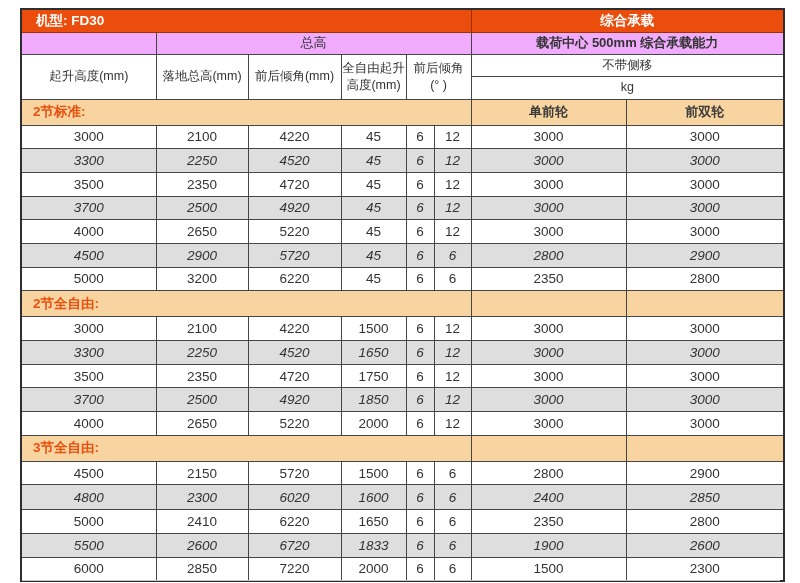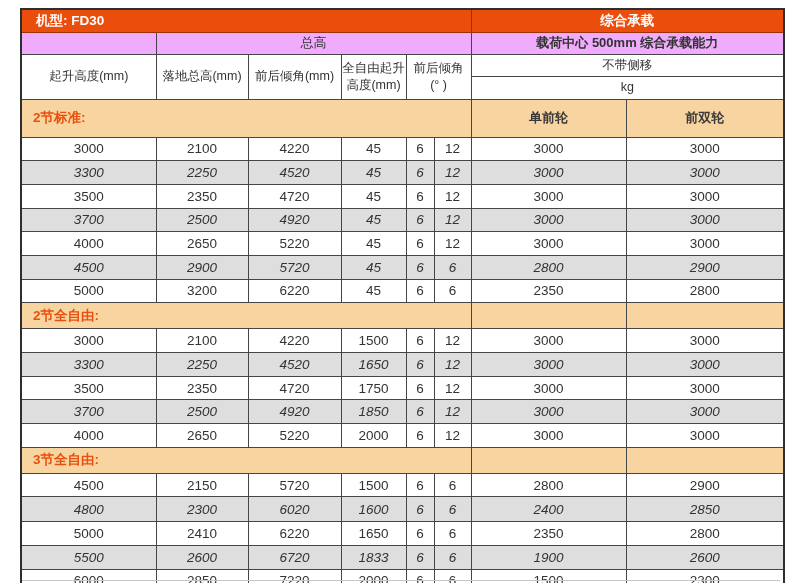--- a/index.html
+++ b/index.html
@@ -58,21 +58,21 @@
         <td rowspan="2" colspan="2" class="twoline">
           <span>前后倾角</span><br>
           <span>(°  )</span>
         </td>
         <td colspan="2">不带侧移</td>
       </tr>
       <tr class="hdr" style="height:23px">
         <td colspan="2">kg</td>
       </tr>
 
-    <tr class="band-row" style="height: 38px;">
+    <tr class="band-row" style="height: 26px;">
           <td colspan="6" class="band-label">2节标准:</td>
           <td class="band-wheel">单前轮</td>
           <td class="band-wheel">前双轮</td>
         </tr>
         <tr class="data-row" style="height: 23.7px;">
           <td>3000</td>
           <td>2100</td>
           <td>4220</td>
           <td>45</td>
           <td>6</td>

